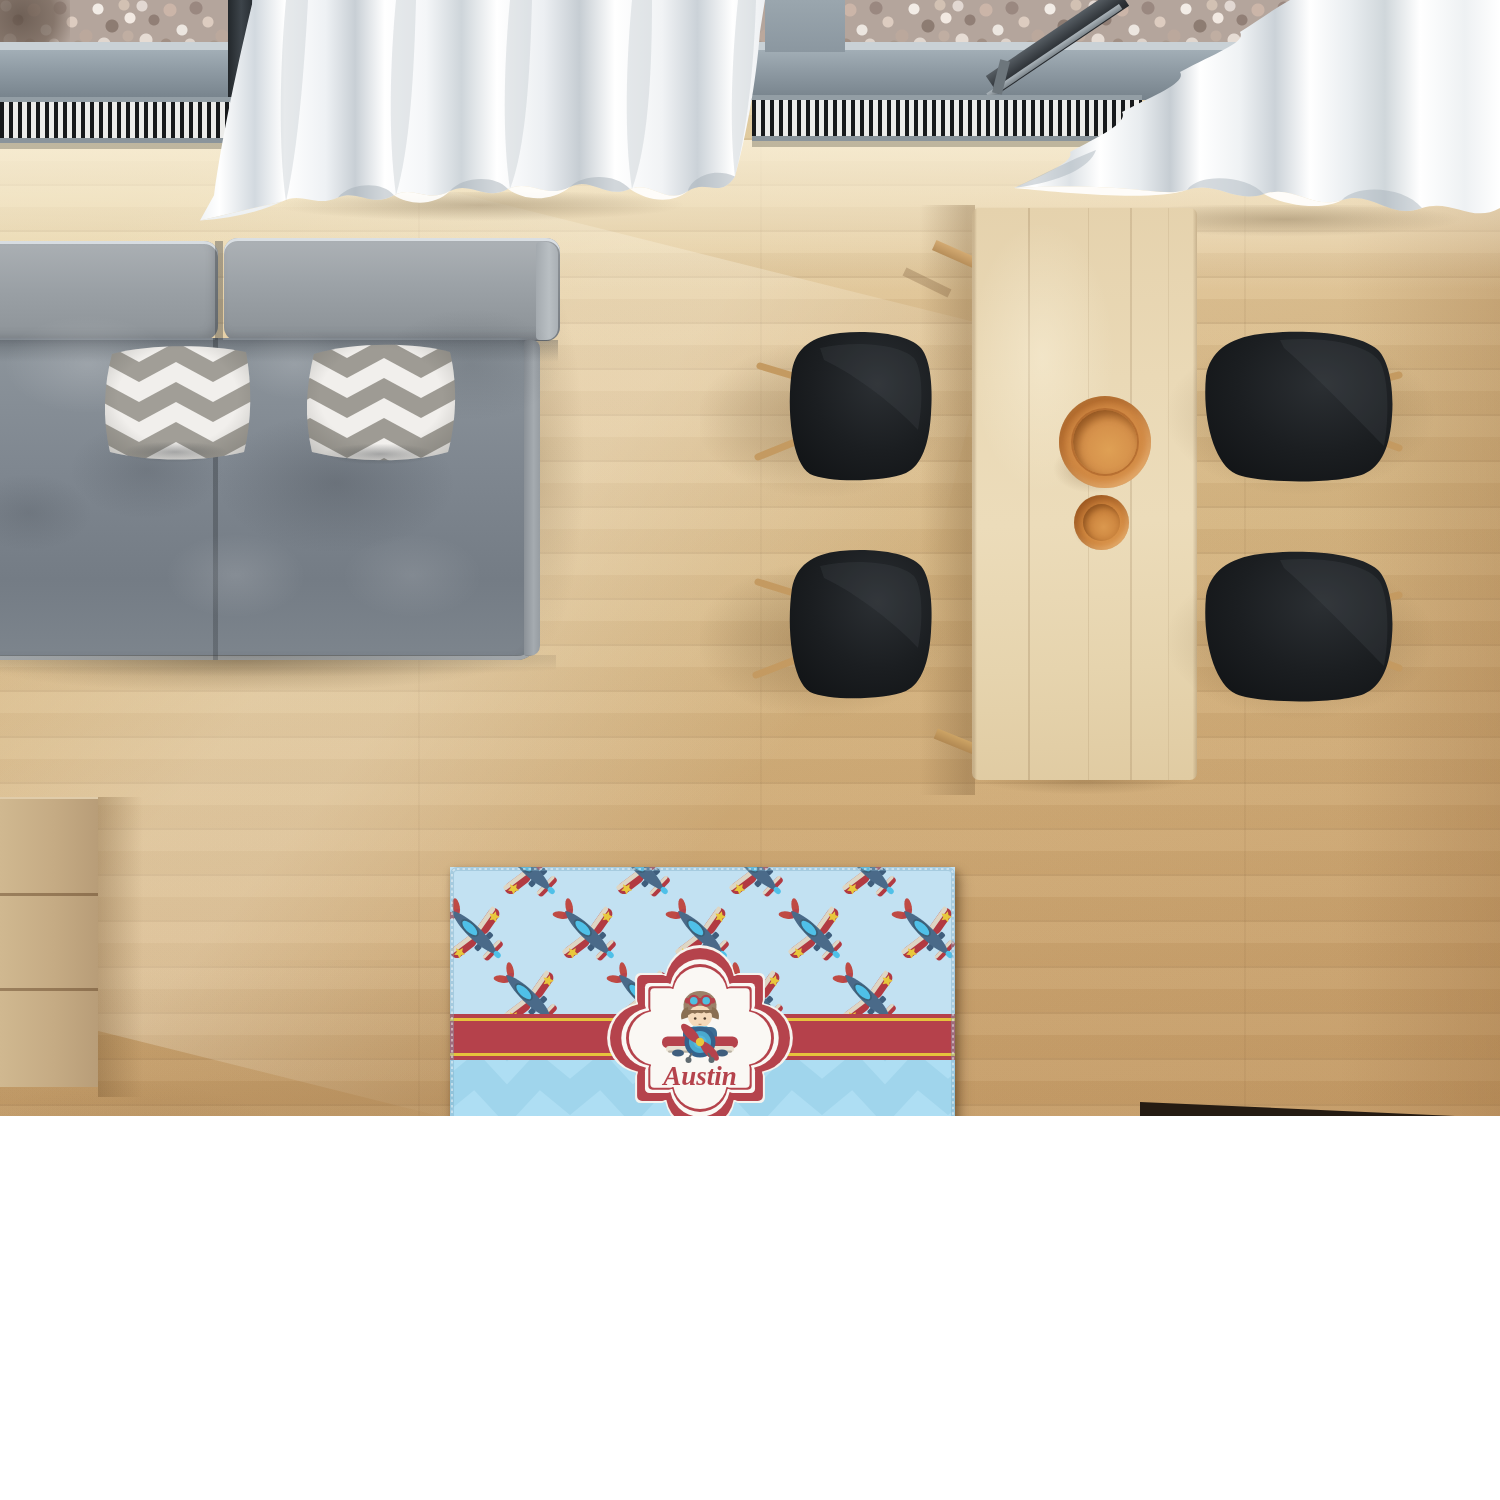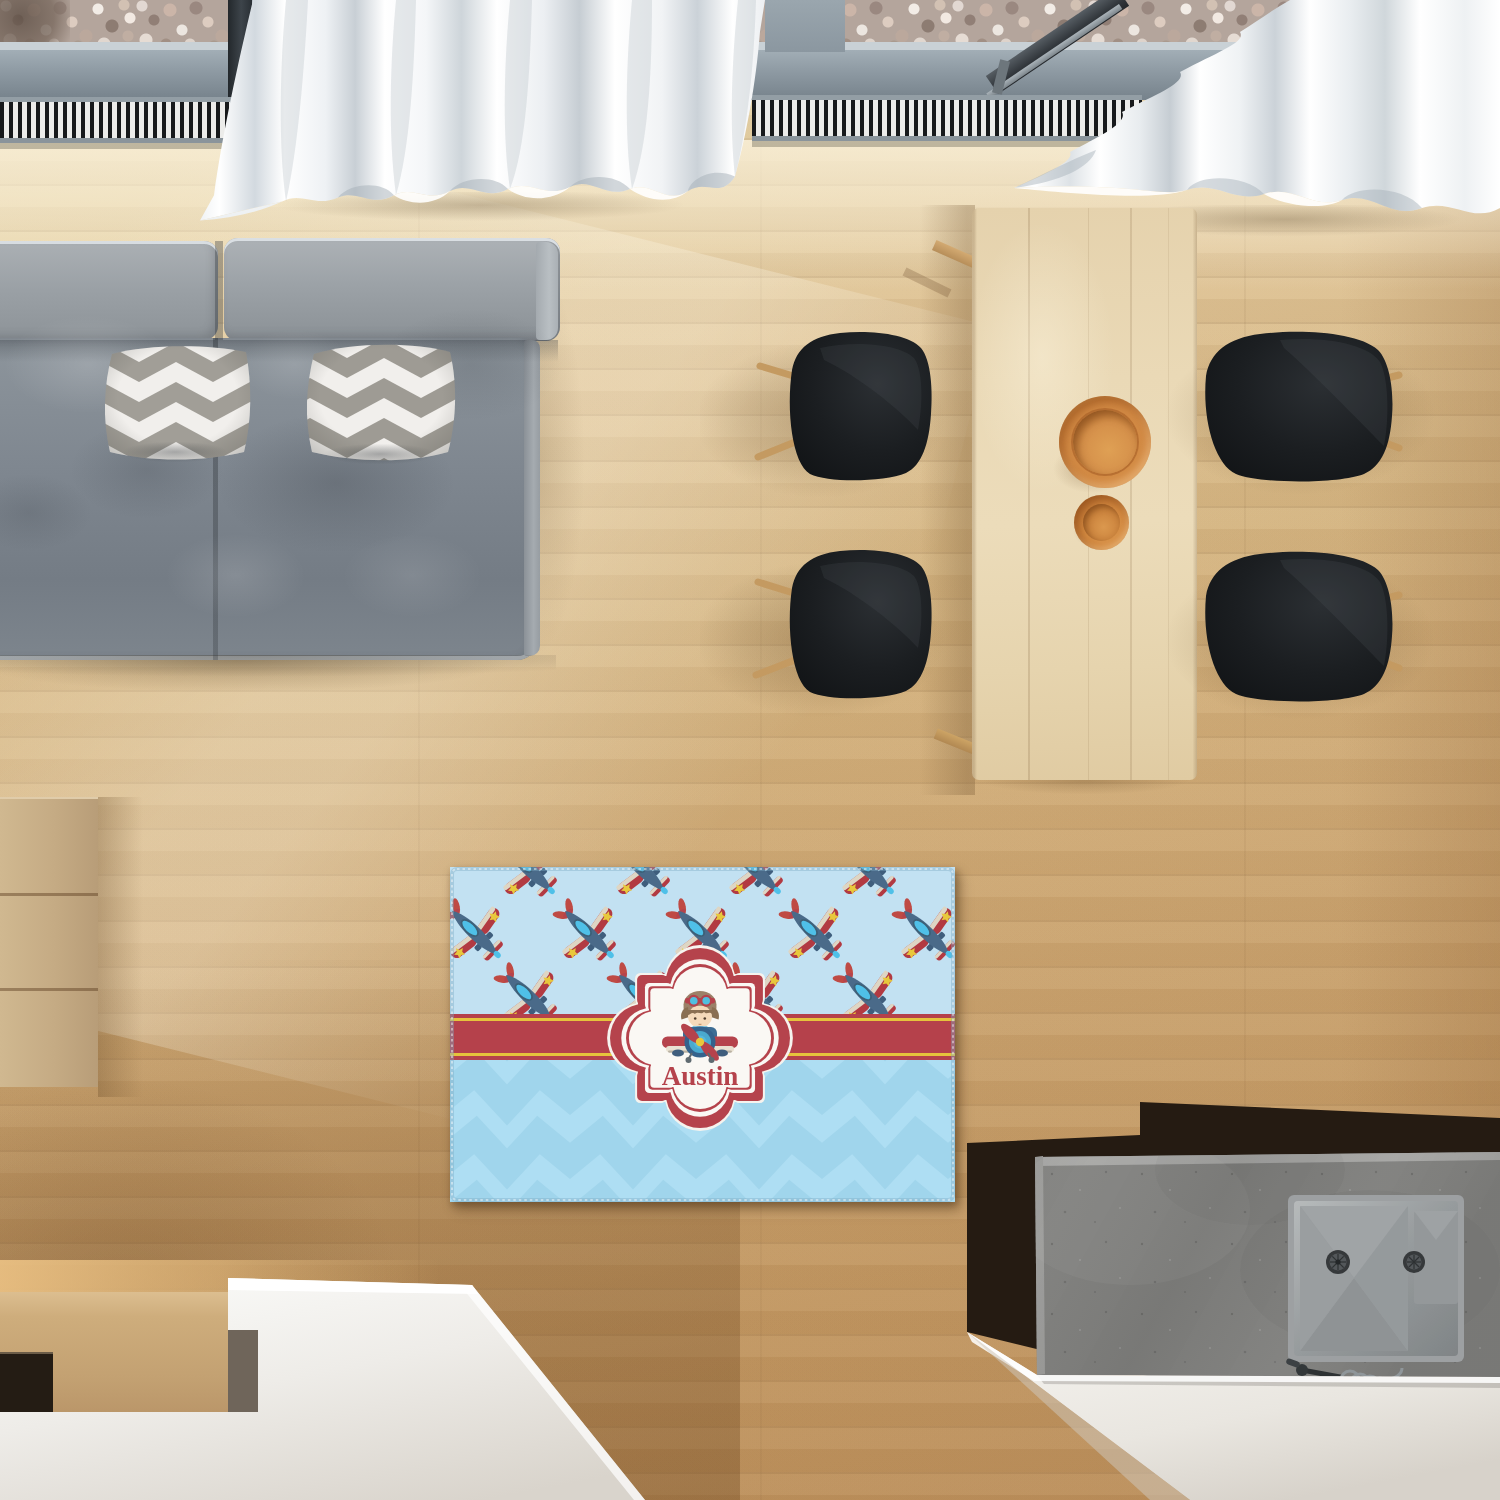--- a/index.html
+++ b/index.html
@@ -1,16 +1,16 @@
 <!DOCTYPE html>
 <html><head>
 <meta charset="utf-8">
 <style>
 html,body{margin:0;padding:0;}
-#scene{position:relative;width:1500px;height:1500px;overflow:hidden;font-family:"Liberation Sans",sans-serif;background:#d8ba8c;}
+#scene{position:relative;width:1500px;height:1116px;overflow:hidden;font-family:"Liberation Sans",sans-serif;background:#d8ba8c;font-style:italic;}
 #scene div{position:absolute;}
 </style>
 </head>
 <body>
 <div id="scene">
 
 <div style="left:0;top:0;width:1500px;height:1500px;background:
 repeating-linear-gradient(180deg, rgba(100,65,30,0.13) 0 2px, rgba(255,255,255,0.0) 2px 46px),
 repeating-linear-gradient(180deg, rgba(255,245,220,0.06) 0 23px, rgba(120,85,45,0.05) 23px 46px),
 linear-gradient(170deg,#eedfbd 0%,#e7d4a9 12%,#dec294 27%,#d5b684 42%,#cfac7a 55%,#c8a270 68%,#c09764 82%,#b88d5c 100%);"></div>

